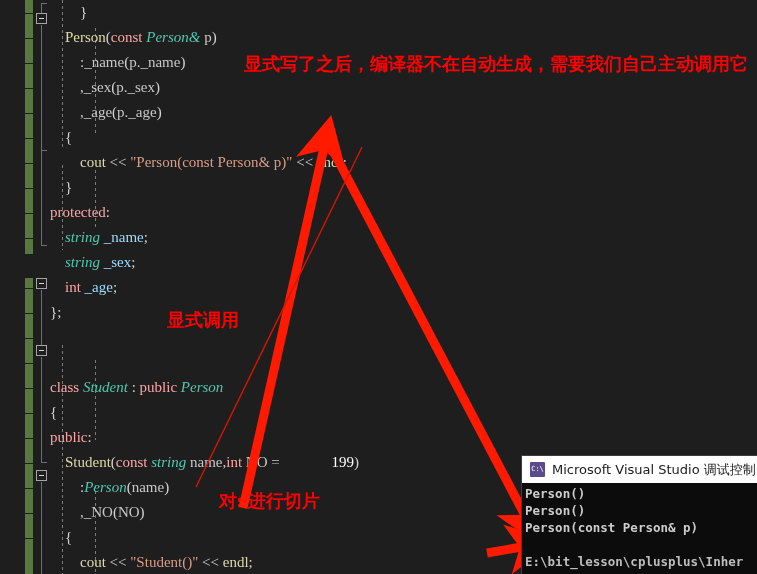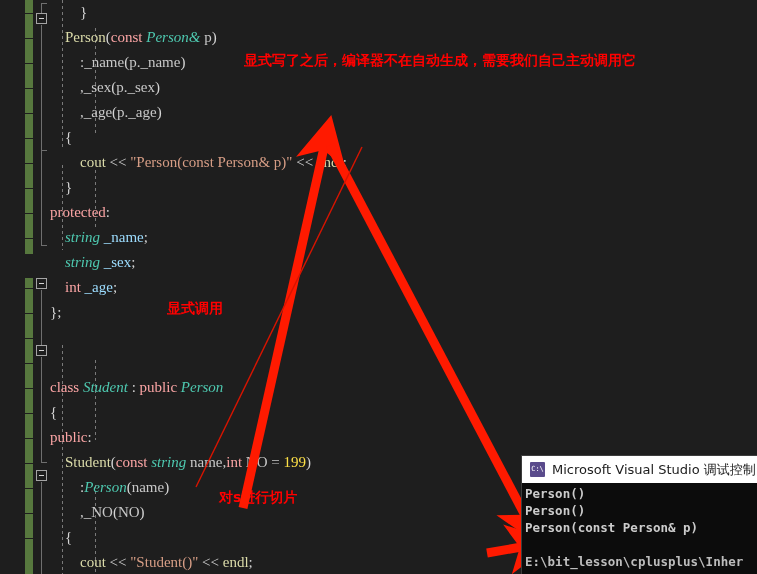--- a/index.html
+++ b/index.html
@@ -63,29 +63,29 @@
     white-space:pre;
     color:#d4d4d4;
   }
   .ln { height:25px; }
   .kw      { color:#fca5a5; }   
   .type    { color:#4ec9b0;font-style:italic; }   
   .fn      { color:#dcdcaa; }   
   .var     { color:#9cdcfe; }   
   .plain   { color:#c8c8c8; }
   .str     { color:#d69d85; }   
-  .num     { color:#fde047; }
+  .num     { color:#ffffff;margin-left:48px; }
   .punc    { color:#d4d4d4; }
 
   
   .annot {
     position:absolute;
     color:#ff0000;
     font-family:"DejaVu Sans", sans-serif;
-    font-size:14px;
+    font-size:18px;
     font-weight:bold;
     white-space:nowrap;
     letter-spacing:0px;
   }
 
   
   #arrows {
     position:absolute; left:0; top:0; width:757px; height:574px;
     pointer-events:none;
   }
@@ -183,21 +183,21 @@
   <div class="indent-guide" style="left:62px;top:345px;height:229px;"></div>
   <div class="indent-guide" style="left:95px;top:28px;height:105px;"></div>
   <div class="indent-guide" style="left:95px;top:170px;height:60px;"></div>
   <div class="indent-guide" style="left:95px;top:360px;height:80px;"></div>
   <div class="indent-guide" style="left:95px;top:485px;height:89px;"></div>
 
   <div class="code" id="code-area"><div class="ln"><span>&nbsp;&nbsp;&nbsp;&nbsp;&nbsp;&nbsp;&nbsp;&nbsp;</span><span class="punc">}</span></div><div class="ln"><span>&nbsp;&nbsp;&nbsp;&nbsp;</span><span class="fn">Person</span><span class="punc">(</span><span class="kw">const </span><span class="type">Person&amp;</span><span class="plain"> p</span><span class="punc">)</span></div><div class="ln"><span>&nbsp;&nbsp;&nbsp;&nbsp;&nbsp;&nbsp;&nbsp;&nbsp;</span><span class="plain">:_name</span><span class="punc">(</span><span class="plain">p._name</span><span class="punc">)</span></div><div class="ln"><span>&nbsp;&nbsp;&nbsp;&nbsp;&nbsp;&nbsp;&nbsp;&nbsp;</span><span class="plain">,_sex</span><span class="punc">(</span><span class="plain">p._sex</span><span class="punc">)</span></div><div class="ln"><span>&nbsp;&nbsp;&nbsp;&nbsp;&nbsp;&nbsp;&nbsp;&nbsp;</span><span class="plain">,_age</span><span class="punc">(</span><span class="plain">p._age</span><span class="punc">)</span></div><div class="ln"><span>&nbsp;&nbsp;&nbsp;&nbsp;</span><span class="punc">{</span></div><div class="ln"><span>&nbsp;&nbsp;&nbsp;&nbsp;&nbsp;&nbsp;&nbsp;&nbsp;</span><span class="fn">cout</span><span class="punc"> &lt;&lt; </span><span class="str">"Person(const Person&amp; p)"</span><span class="punc"> &lt;&lt; </span><span class="fn">endl</span><span class="punc">;</span></div><div class="ln"><span>&nbsp;&nbsp;&nbsp;&nbsp;</span><span class="punc">}</span></div><div class="ln"><span class="kw">protected</span><span class="punc">:</span></div><div class="ln"><span>&nbsp;&nbsp;&nbsp;&nbsp;</span><span class="type">string</span><span class="var"> _name</span><span class="punc">;</span></div><div class="ln"><span>&nbsp;&nbsp;&nbsp;&nbsp;</span><span class="type">string</span><span class="var"> _sex</span><span class="punc">;</span></div><div class="ln"><span>&nbsp;&nbsp;&nbsp;&nbsp;</span><span class="kw">int</span><span class="var"> _age</span><span class="punc">;</span></div><div class="ln"><span class="punc">};</span></div><div class="ln">&nbsp;</div><div class="ln">&nbsp;</div><div class="ln"><span class="kw">class </span><span class="type">Student</span><span class="punc"> : </span><span class="kw">public </span><span class="type">Person</span></div><div class="ln"><span class="punc">{</span></div><div class="ln"><span class="kw">public</span><span class="punc">:</span></div><div class="ln"><span>&nbsp;&nbsp;&nbsp;&nbsp;</span><span class="fn">Student</span><span class="punc">(</span><span class="kw">const </span><span class="type">string</span><span class="plain"> name,</span><span class="kw">int</span><span class="plain"> NO = </span><span class="num">199</span><span class="punc">)</span></div><div class="ln"><span>&nbsp;&nbsp;&nbsp;&nbsp;&nbsp;&nbsp;&nbsp;&nbsp;</span><span class="punc">:</span><span class="type">Person</span><span class="punc">(</span><span class="plain">name</span><span class="punc">)</span></div><div class="ln"><span>&nbsp;&nbsp;&nbsp;&nbsp;&nbsp;&nbsp;&nbsp;&nbsp;</span><span class="plain">,_NO</span><span class="punc">(</span><span class="plain">NO</span><span class="punc">)</span></div><div class="ln"><span>&nbsp;&nbsp;&nbsp;&nbsp;</span><span class="punc">{</span></div><div class="ln"><span>&nbsp;&nbsp;&nbsp;&nbsp;&nbsp;&nbsp;&nbsp;&nbsp;</span><span class="fn">cout</span><span class="punc"> &lt;&lt; </span><span class="str">"Student()"</span><span class="punc"> &lt;&lt; </span><span class="fn">endl</span><span class="punc">;</span></div></div>
 
   <div id="annot-layer">
       <div class="annot" style="left: 244px; top: 52px; color: rgb(255, 0, 0);">显式写了之后，编译器不在自动生成，需要我们自己主动调用它</div>
-      <div class="annot" style="left: 167px; top: 300px; color: rgb(255, 0, 0);">显式调用</div>
+      <div class="annot" style="left: 167px; top: 308px; color: rgb(255, 0, 0);">显式调用</div>
       <div class="annot" style="left: 219px; top: 489px; color: rgb(255, 0, 0);">对s进行切片</div>
     </div>
 
   <svg id="arrows" viewBox="0 0 757 574" width="757" height="574">
     <defs>
       <marker id="fat-head" markerWidth="6" markerHeight="6" refX="2.2" refY="3" orient="auto" markerUnits="strokeWidth">
         <path d="M0,0.2 L5.4,3 L0,5.8 L1.4,3 Z" fill="#ff1a00"></path>
       </marker>
       <marker id="thin-head" markerWidth="8" markerHeight="8" refX="6" refY="4" orient="auto" markerUnits="strokeWidth">
         <path d="M0,1 L7,4 L0,7 Z" fill="#e01000"></path>

